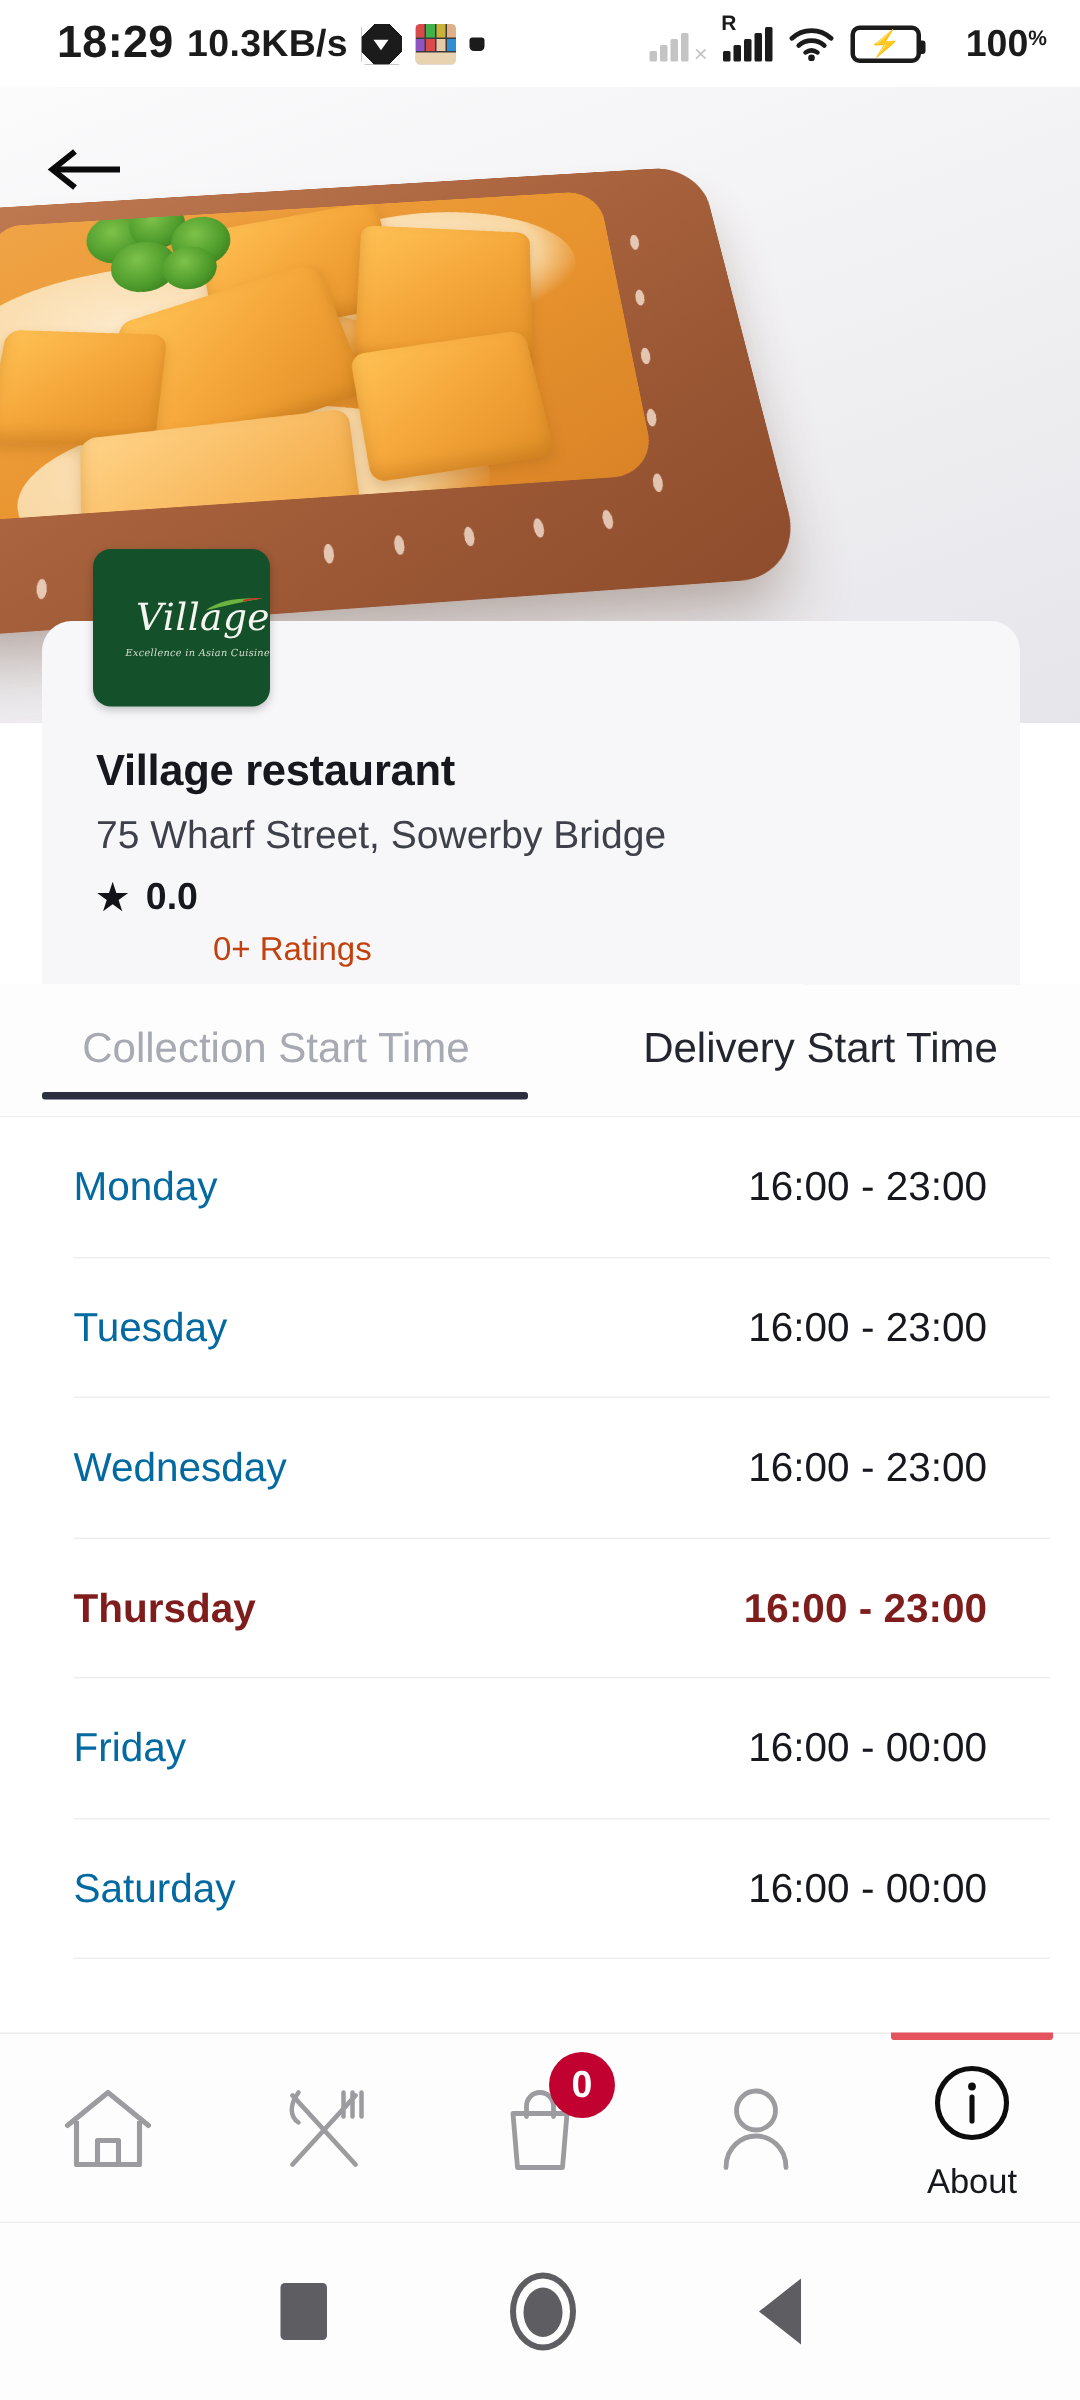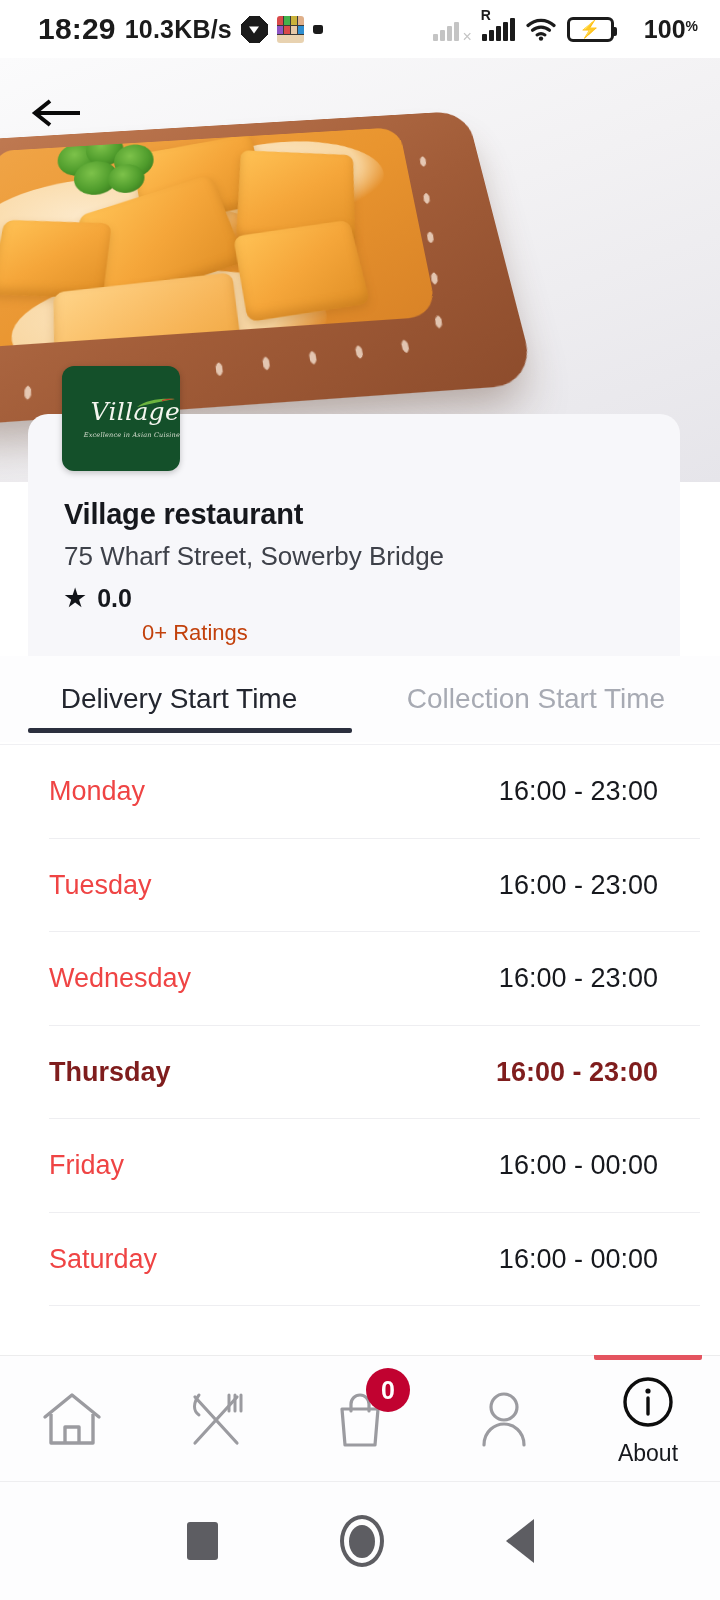--- a/index.html
+++ b/index.html
@@ -210,21 +210,21 @@
 
   
   .schedule{
     position:absolute; left:0; top:745px; width:720px; height:610px; background:#ffffff;
   }
   .row{
     position:relative; height:93.5px;
     display:flex; align-items:center; justify-content:space-between;
     padding:0 62px 0 49px;
   }
-  .row .day{ font-size:27px; color:#ef4444; }
+  .row .day{ font-size:27px; color:#0369a1; }
   .row .hours{ font-size:27px; color:#16181d; }
   .row.today .day, .row.today .hours{ color:#7f1d1d;font-weight:bold; }
   .row .divider{
     position:absolute; left:49px; right:20px; bottom:0; height:1px; background:#eeeef1;
   }
   .row:last-child .divider{ display:none; }
 
   
   .bottomnav{
     position:absolute; left:0; top:1355px; width:720px; height:126px;
@@ -361,25 +361,25 @@
         <svg width="40" height="11" viewBox="0 0 40 11">
           <path d="M1 9 C10 2, 24 0, 39 1 C26 3, 13 6, 1 9 Z" fill="#6cb43f"></path>
           <path d="M26 2 C31 0.6, 36 0.4, 39 1 C34 1.6, 30 2.4, 26 3.2 Z" fill="#c0392b"></path>
         </svg>
       </span>
     </div>
     <div class="logo-tag">Excellence in Asian Cuisine</div>
   </div>
 
   <div class="tabs">
+    <div class="tab collection inactive">
+      <span>Collection Start Time</span>
+    </div>
     <div class="tab delivery active">
       <span>Delivery Start Time</span>
-    </div>
-    <div class="tab collection inactive">
-      <span>Collection Start Time</span>
     </div>
   </div>
   <div class="tab-underline"></div>
   <div class="tabs-sep"></div>
 
   <div class="schedule">
     <div class="row">
       <span class="day">Monday</span>
       <span class="hours">16:00 - 23:00</span>
       <span class="divider"></span>

